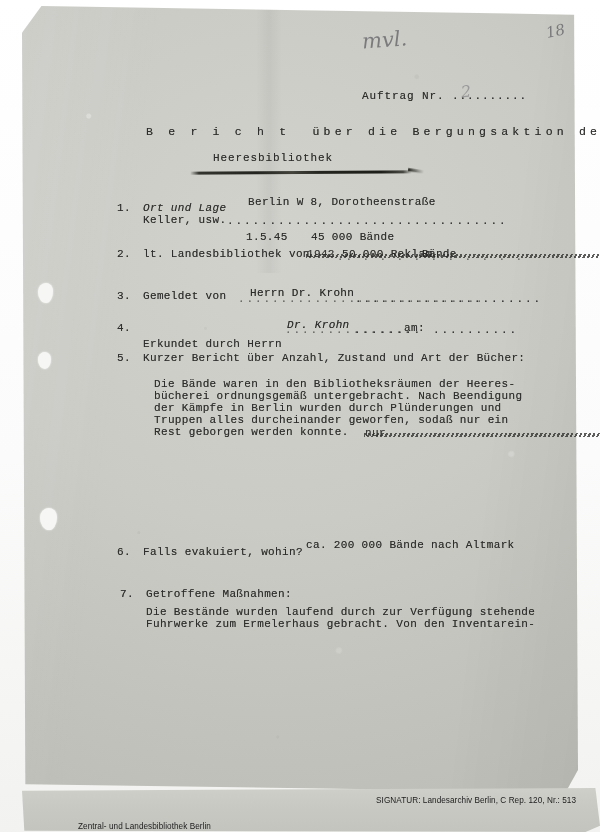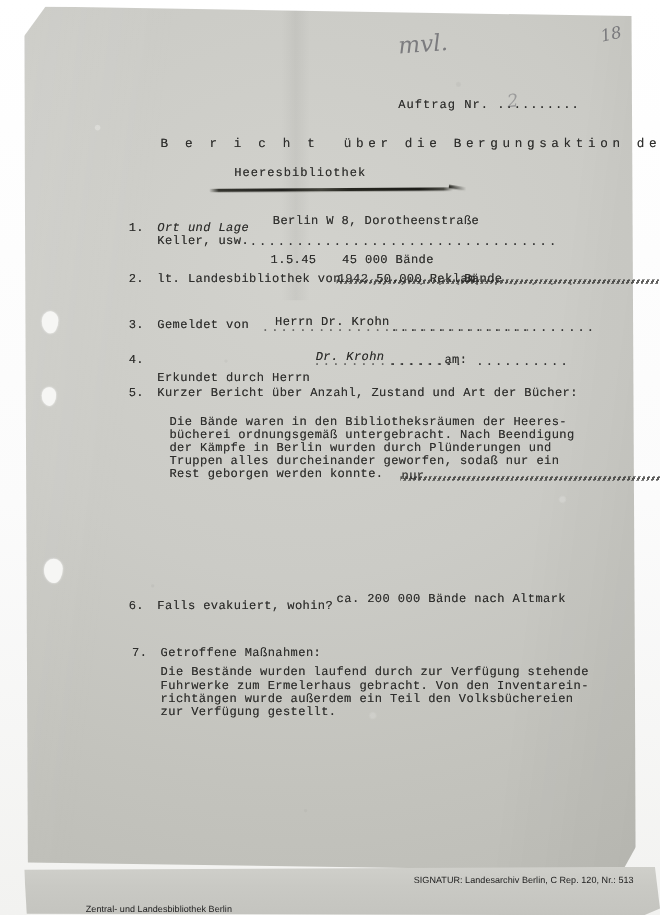--- a/index.html
+++ b/index.html
@@ -245,22 +245,20 @@
 
     <div class="tl" style="left:95px; top:540px;">6.</div>
     <div class="tl" style="left:121px; top:540px;text-align:right;">Falls evakuiert, wohin?</div>
     <div class="tl" style="left:284px; top:533px;">ca. 200 000 Bände nach Altmark</div>
 
     <div class="tl" style="left:98px; top:582px;">7.</div>
     <div class="tl" style="left:124px; top:582px;">Getroffene Maßnahmen:</div>
 
     <div class="tl" style="left:124px; top:600px;">Die Bestände wurden laufend durch zur Verfügung stehende</div>
     <div class="tl" style="left:124px; top:612px;">Fuhrwerke zum Ermelerhaus gebracht. Von den Inventarein-</div>
-    <div class="tl" style="left:124px; top:624px;">richtängen wurde außerdem ein Teil den Volksbüchereien</div>
-    <div class="tl" style="left:124px; top:636px;">zur Verfügung gestellt.</div>
 
   </div>
 
   <div class="caption">
     <div class="cap-txt cap-left">
       <div class="l1">Zentral- und Landesbibliothek Berlin</div>
       
     </div>
     <div class="cap-txt cap-right">SIGNATUR: Landesarchiv Berlin, C Rep. 120, Nr.: 513</div>
   </div>

